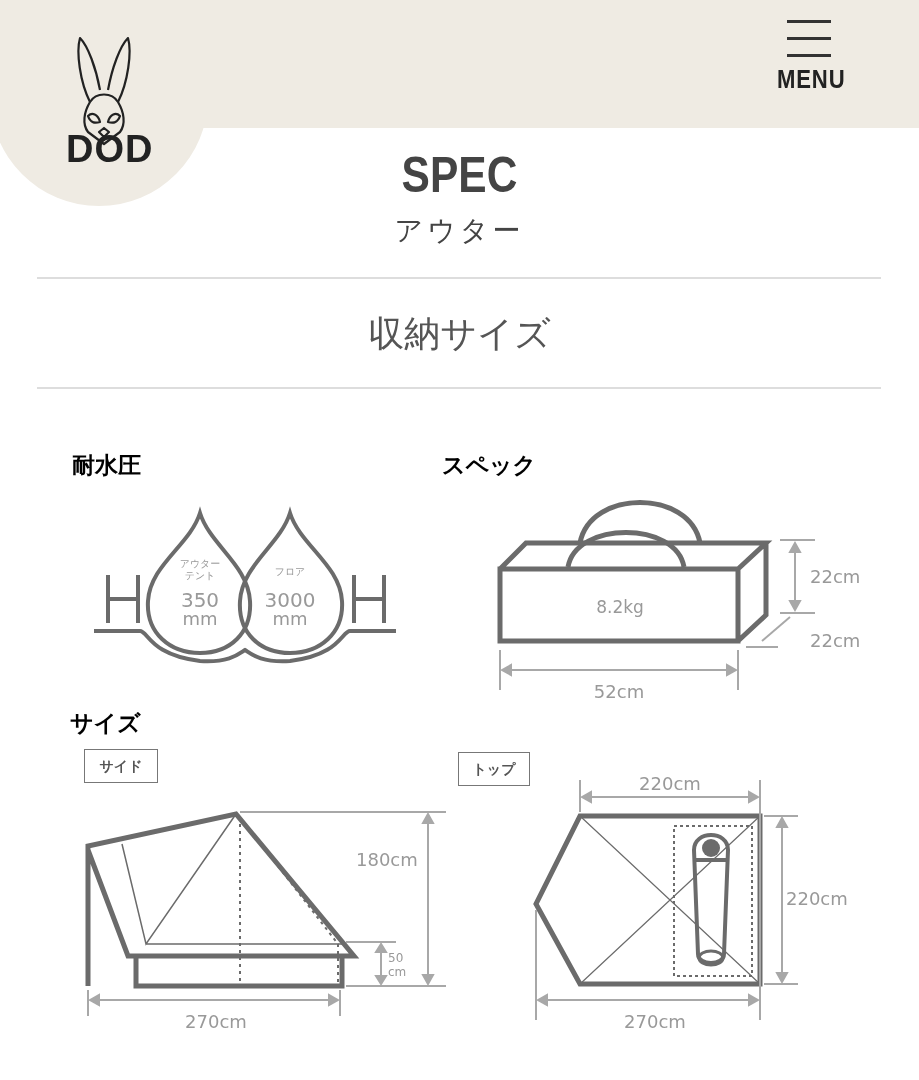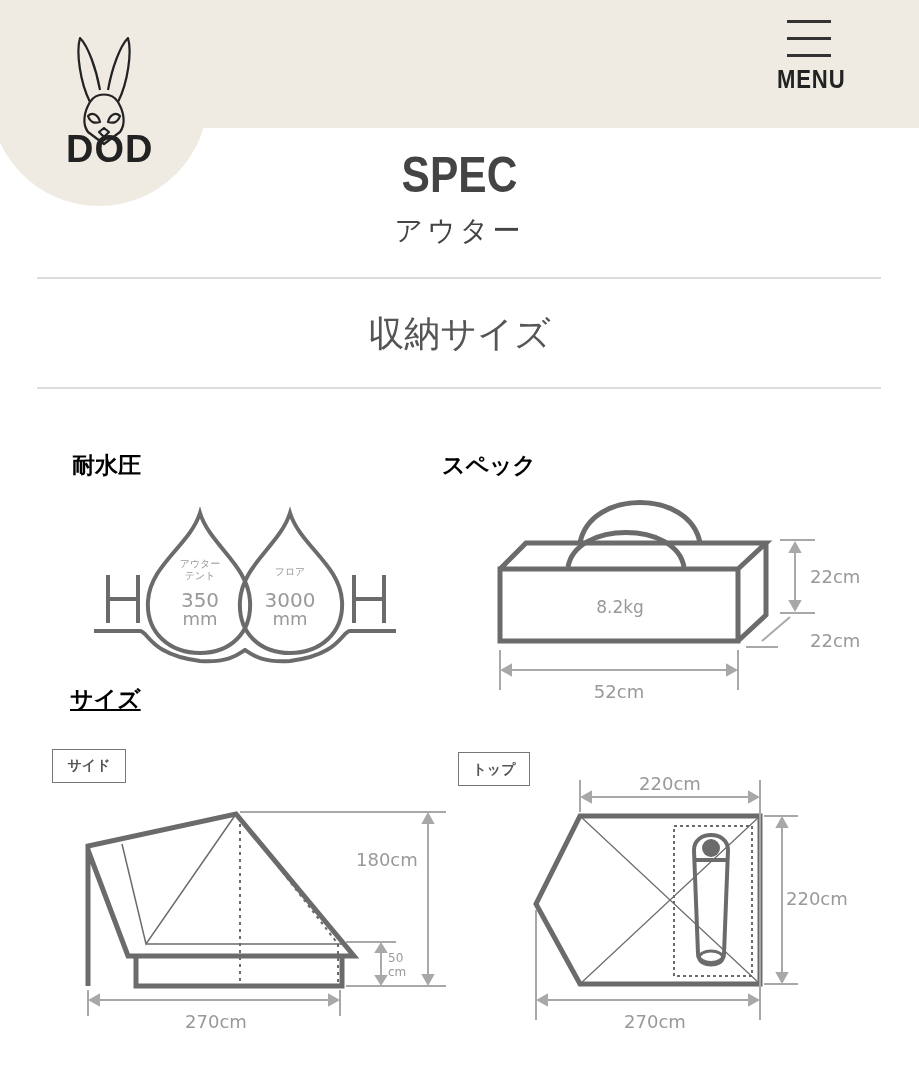--- a/index.html
+++ b/index.html
@@ -90,22 +90,22 @@
     <line x1="14" y1="175" x2="244" y2="175"></line>
     <path d="M12 175 l9 -5 v10z M246 175 l-9 -5 v10z"></path>
   </g>
   <g fill="#999" font-size="18">
     <text x="320" y="88">22cm</text>
     <text x="320" y="152">22cm</text>
     <text x="129" y="203" text-anchor="middle">52cm</text>
   </g>
 </svg>
 
-<div class="label-h" style="left:70px;top:684px;text-decoration:underline;">サイズ</div>
-<div class="tag" style="left:52px;top:749px;width:72px;height:32px;line-height:32px;font-family:Liberation Mono, monospace;">サイド</div>
+<div class="label-h" style="left:70px;top:708px;">サイズ</div>
+<div class="tag" style="left:84px;top:749px;width:72px;height:32px;line-height:32px;">サイド</div>
 <div class="tag" style="left:458px;top:752px;width:70px;height:32px;line-height:32px;">トップ</div>
 
 <svg style="position:absolute;left:70px;top:800px;" width="380" height="240" viewBox="0 0 380 240">
   <g fill="none" stroke="#6b6b6b">
     <path stroke-width="5" d="M18 186 L18 46 L166 14 L284 156 L58 156 L18 50"></path>
     <path stroke-width="5" d="M66 156 L66 186 L272 186 L272 156"></path>
     <path stroke-width="1.5" d="M52 44 L76 144 L166 14 M76 144 L272 144"></path>
     <path stroke-width="2" stroke-dasharray="3 4" d="M170 24 L170 184 M174 22 L268 144 L268 184"></path>
   </g>
   <g stroke="#a8a8a8" stroke-width="2" fill="#a8a8a8">

